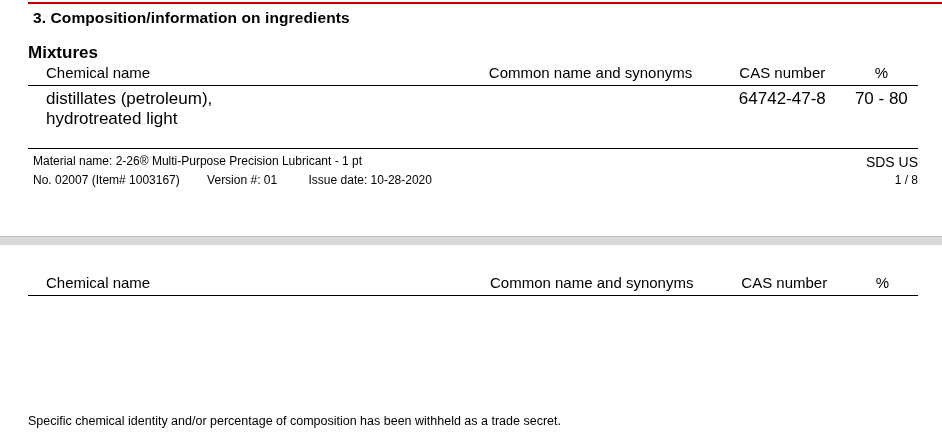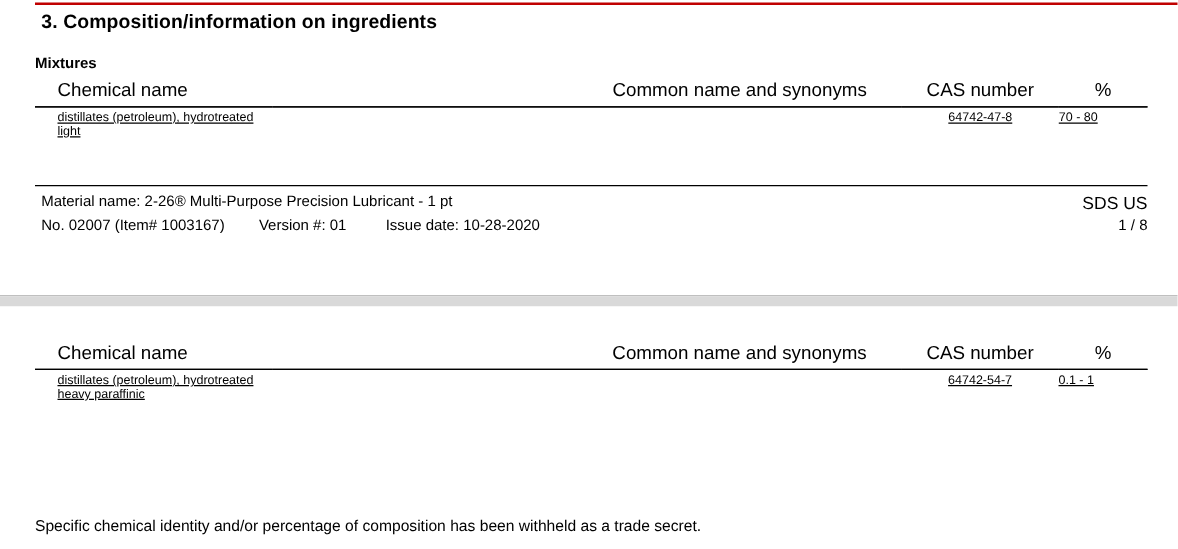--- a/index.html
+++ b/index.html
@@ -39,21 +39,21 @@
     font-size: 15.5px;
     font-weight: bold;
     letter-spacing: 0.1px;
   }
 
   
   .mixtures-label {
     position: absolute;
     left: 28px;
     top: 43px;
-    font-size: 12px;
+    font-size: 17px;
     font-weight: bold;
   }
 
   
   .ing-table {
     position: absolute;
     border-collapse: collapse;
     font-size: 12.5px;
   }
   .ing-table.first { left: 28px; top: 62px; width: 890px; }
@@ -61,32 +61,31 @@
 
   .ing-table th {
     font-weight: normal;
     font-size: 15px;
     padding: 2px 0 4px 0;
     border-bottom: 1.3px solid #000;
     text-align: left;
     white-space: nowrap;
   }
   .ing-table td {
-    font-size: 10px;
+    font-size: 17px;
     padding: 3px 0 2px 0;
     vertical-align: top;
     border-bottom: 1px solid #000;
-    text-decoration: underline;
   }
   .ing-table tr.no-rule td { border-bottom: none; }
 
   .col-chem { width: 265px; padding-left: 18px !important; }
   .col-common { width: 270px; text-align: left; }
   .col-cas { width: 180px; text-align: center; }
-  .col-pct { width: 150px; text-align: left; }
+  .col-pct { width: 150px; text-align: center; }
 
   th.col-chem { padding-left: 18px !important; }
   th.col-common { text-align: left; padding-left: 272px; }
   th.col-cas { text-align: center; }
   th.col-pct { text-align: center; }
 
   .hl {
     background: #ffff00;
     padding: 0 2px;
   }
@@ -200,24 +199,18 @@
   <table class="ing-table second">
     <thead>
       <tr>
         <th class="col-chem">Chemical name</th>
         <th class="col-common">Common name and synonyms</th>
         <th class="col-cas">CAS number</th>
         <th class="col-pct">%</th>
       </tr>
     </thead>
     <tbody>
-      <tr class="no-rule">
-        <td class="col-chem">distillates (petroleum), hydrotreated heavy paraffinic</td>
-        <td class="col-common"></td>
-        <td class="col-cas">64742-54-7</td>
-        <td class="col-pct">0.1 - 1</td>
-      </tr>
     </tbody>
   </table>
 
   <div class="trade-note">Specific chemical identity and/or percentage of composition has been withheld as a trade secret.</div>
 
 </div>
 
 </body></html>

